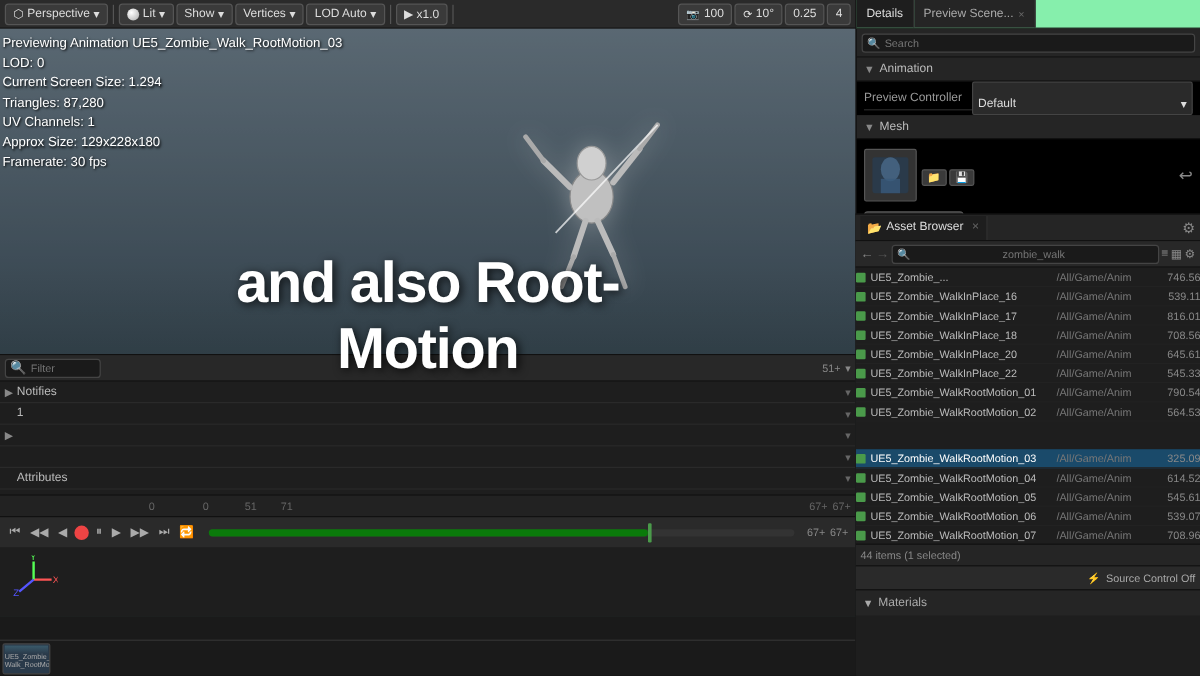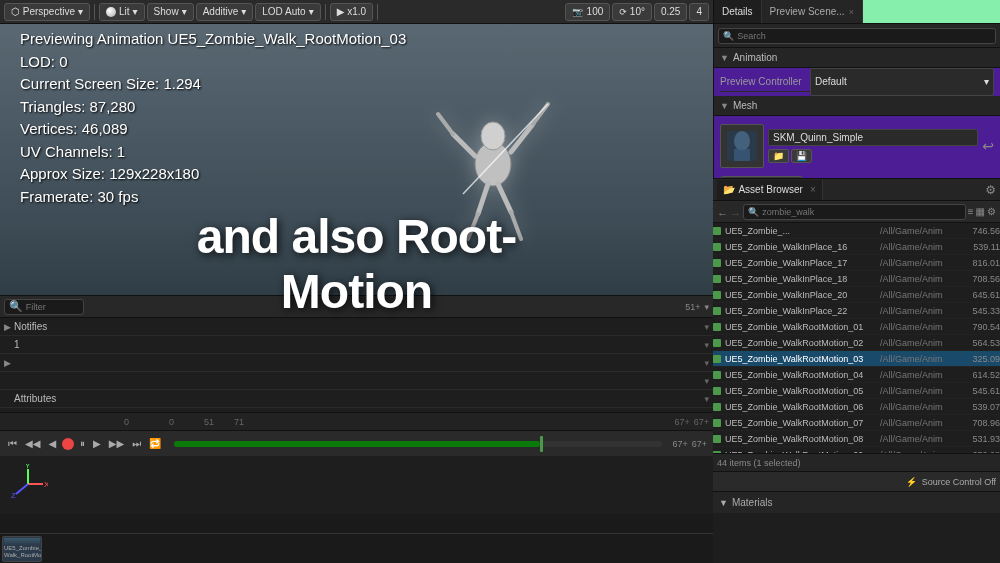--- a/index.html
+++ b/index.html
@@ -22,21 +22,21 @@
     #viewport {
       position: absolute; top: 24px; left: 0; width: 713px; height: 490px;
       background: linear-gradient(180deg, #8aa0b0 0%, #6a8090 30%, #4a6070 60%, #2a3a40 100%);
       overflow: hidden;
     }
     #viewport-overlay {
       position: absolute; top: 0; left: 0; width: 100%; height: 100%;
       background: rgba(0,0,0,0.35);
     }
     #viewport-stats {
-      position: absolute; top: 4px; left: 20px; font-size: 15px; color: #fff; line-height: 1.5;
+      position: absolute; top: 4px; left: 2px; font-size: 11px; color: #fff; line-height: 1.5;
       text-shadow: 1px 1px 2px #000; z-index: 10;
     }
     #viewport-text {
       position: absolute; top: 50%; left: 50%; transform: translate(-50%, -55%);
       text-align: center; z-index: 10;
     }
     #viewport-text .line1 {
       font-size: 48px; font-weight: 700; color: #fff;
       text-shadow: 2px 2px 8px rgba(0,0,0,0.8);
       letter-spacing: -1px;
@@ -109,29 +109,29 @@
       background: #252525;
     }
     .right-tab.active { background: #1e1e1e; color: #ddd; }
     .right-tab .close-x { font-size: 9px; color: #666; }
     .section-header {
       display: flex; align-items: center; height: 20px; background: #252525;
       border-bottom: 1px solid #111; padding: 0 6px; gap: 4px;
       cursor: pointer; font-size: 10px; color: #bbb;
     }
     .section-arrow { font-size: 9px; color: #888; }
-    .section-content { padding: 4px 6px; background: #4c1d95; }
+    .section-content { padding: 4px 6px; background: #000000; }
     .prop-row {
       display: flex; align-items: center; height: 20px; border-bottom: 1px solid #2a2a2a;
       font-size: 10px;
     }
     .prop-label { width: 90px; color: #999; font-size: 10px; }
     .prop-dropdown {
       flex: 1; background: #2a2a2a; border: 1px solid #444; border-radius: 2px;
-      color: #ddd; padding: 12px 4px; height: 28px; display: flex; align-items: center;
+      color: #ddd; padding: 12px 4px; height: 28px; display: flex; align-items: flex-start;
       justify-content: space-between; font-size: 10px; cursor: pointer;
     }
 
     
     .mesh-preview-row {
       display: flex; align-items: center; gap: 4px; padding: 4px 0;
     }
     .mesh-thumbnail {
       width: 44px; height: 44px; background: #333; border: 1px solid #555;
       border-radius: 2px; display: flex; align-items: center; justify-content: center;
@@ -193,21 +193,21 @@
       border-bottom: 1px solid #111; padding: 0 4px; font-size: 9px; color: #888;
     }
     .ab-col-name { flex: 1; }
     .ab-col-path { width: 70px; }
     .ab-col-size { width: 50px; text-align: right; }
     #ab-list { overflow-y: auto; max-height: 230px; }
     .ab-row {
       display: flex; align-items: center; height: 16px; padding: 0 0;
       font-size: 9px; color: #bbb; border-bottom: 1px solid #222; cursor: pointer;
     }
-    .ab-row.selected { background: #1a4a6a; color: #fff; }
+    .ab-row.selected { background: #1a4a6a; color: #fff; margin-top: 23px; }
     .ab-dot { width: 8px; height: 8px; border-radius: 1px; margin-right: 4px; flex-shrink: 0; }
     .ab-name { flex: 1; overflow: hidden; text-overflow: ellipsis; white-space: nowrap; }
     .ab-path { width: 70px; overflow: hidden; text-overflow: ellipsis; white-space: nowrap; color: #777; }
     .ab-size { width: 50px; text-align: right; color: #888; }
     #ab-status {
       display: flex; align-items: center; height: 18px; background: #252525;
       border-top: 1px solid #111; padding: 0 4px; font-size: 9px; color: #888;
       justify-content: space-between;
     }
     #source-control {
@@ -249,21 +249,21 @@
   <div class="toolbar-btn">
     <span style="width:10px;height:10px;border-radius:50%;background:radial-gradient(circle at 35% 35%,#fff,#aaa);display:inline-block;"></span>
     <span>Lit</span>
     <span>▾</span>
   </div>
   <div class="toolbar-btn">
     <span>Show</span>
     <span>▾</span>
   </div>
   <div class="toolbar-btn">
-    <span>Additive</span>
+    <span>Vertices</span>
     <span>▾</span>
   </div>
   <div class="toolbar-btn">
     <span>LOD Auto</span>
     <span>▾</span>
   </div>
   <div class="toolbar-sep"></div>
   <div class="toolbar-btn">
     <span>▶ x1.0</span>
   </div>
@@ -312,21 +312,20 @@
       <line x1="78" y1="128" x2="88" y2="155" stroke="#aaa" stroke-width="4" stroke-linecap="round"></line>
     </svg>
   </div>
 
   <div id="viewport-stats">
     <div id="stats-lines">
         <div>Previewing Animation UE5_Zombie_Walk_RootMotion_03</div>
         <div>LOD: 0</div>
         <div>Current Screen Size: 1.294</div>
         <div>Triangles: 87,280</div>
-        <div>Vertices: 46,089</div>
         <div>UV Channels: 1</div>
         <div>Approx Size: 129x228x180</div>
         <div>Framerate: 30 fps</div>
       </div>
   </div>
 
   <div id="viewport-text">
     <div class="line2">and also Root-Motion</div>
   </div>
 
@@ -453,21 +452,20 @@
   <div class="section-content">
     <div class="mesh-preview-row">
       <div class="mesh-thumbnail">
         <svg width="40" height="40" viewBox="0 0 40 40">
           <rect x="5" y="5" width="30" height="30" fill="#2a3a4a" rx="2"></rect>
           <ellipse cx="20" cy="15" rx="8" ry="10" fill="#4a6a8a" opacity="0.8"></ellipse>
           <rect x="12" y="23" width="16" height="12" fill="#3a5a7a" opacity="0.8"></rect>
         </svg>
       </div>
       <div class="mesh-info">
-        <div class="mesh-name">SKM_Quinn_Simple</div>
         <div class="mesh-actions">
           <button class="mesh-btn">📁</button>
           <button class="mesh-btn">💾</button>
         </div>
       </div>
       <button style="background:none;border:none;color:#888;font-size:14px;cursor:pointer;">↩</button>
     </div>
     <button class="apply-btn">Apply To Asset</button>
   </div>
 
@@ -497,21 +495,21 @@
     </div>
     <div style="margin-left:auto;display:flex;gap:2px;align-items:center;">
       <button style="background:none;border:none;color:#888;cursor:pointer;font-size:12px;">⚙</button>
     </div>
   </div>
   <div id="ab-toolbar">
     <button style="background:none;border:none;color:#888;cursor:pointer;font-size:11px;">←</button>
     <button style="background:none;border:none;color:#555;cursor:pointer;font-size:11px;">→</button>
     <div class="ab-search">
       <span style="color:#666;font-size:9px;margin-right:3px;">🔍</span>
-      <input type="text" style="background: none; border: none; color: rgb(204, 204, 204); font-size: 9px; width: 100%; outline: none;" placeholder="zombie_walk">
+      <input type="text" style="background: none; border: none; color: rgb(204, 204, 204); font-size: 9px; width: 100%; outline: none; text-align: center;" placeholder="zombie_walk">
     </div>
     <button style="background:none;border:none;color:#888;cursor:pointer;font-size:10px;">≡</button>
     <button style="background:none;border:none;color:#888;cursor:pointer;font-size:10px;">▦</button>
     <button style="background:none;border:none;color:#888;cursor:pointer;font-size:10px;">⚙</button>
   </div>
   <div id="ab-list">
       <div class="ab-row">
     <div class="ab-dot" style="background:#4a9a4a;"></div>
     <span class="ab-name">UE5_Zombie_...</span>
     <span class="ab-path">/All/Game/Anim</span>

